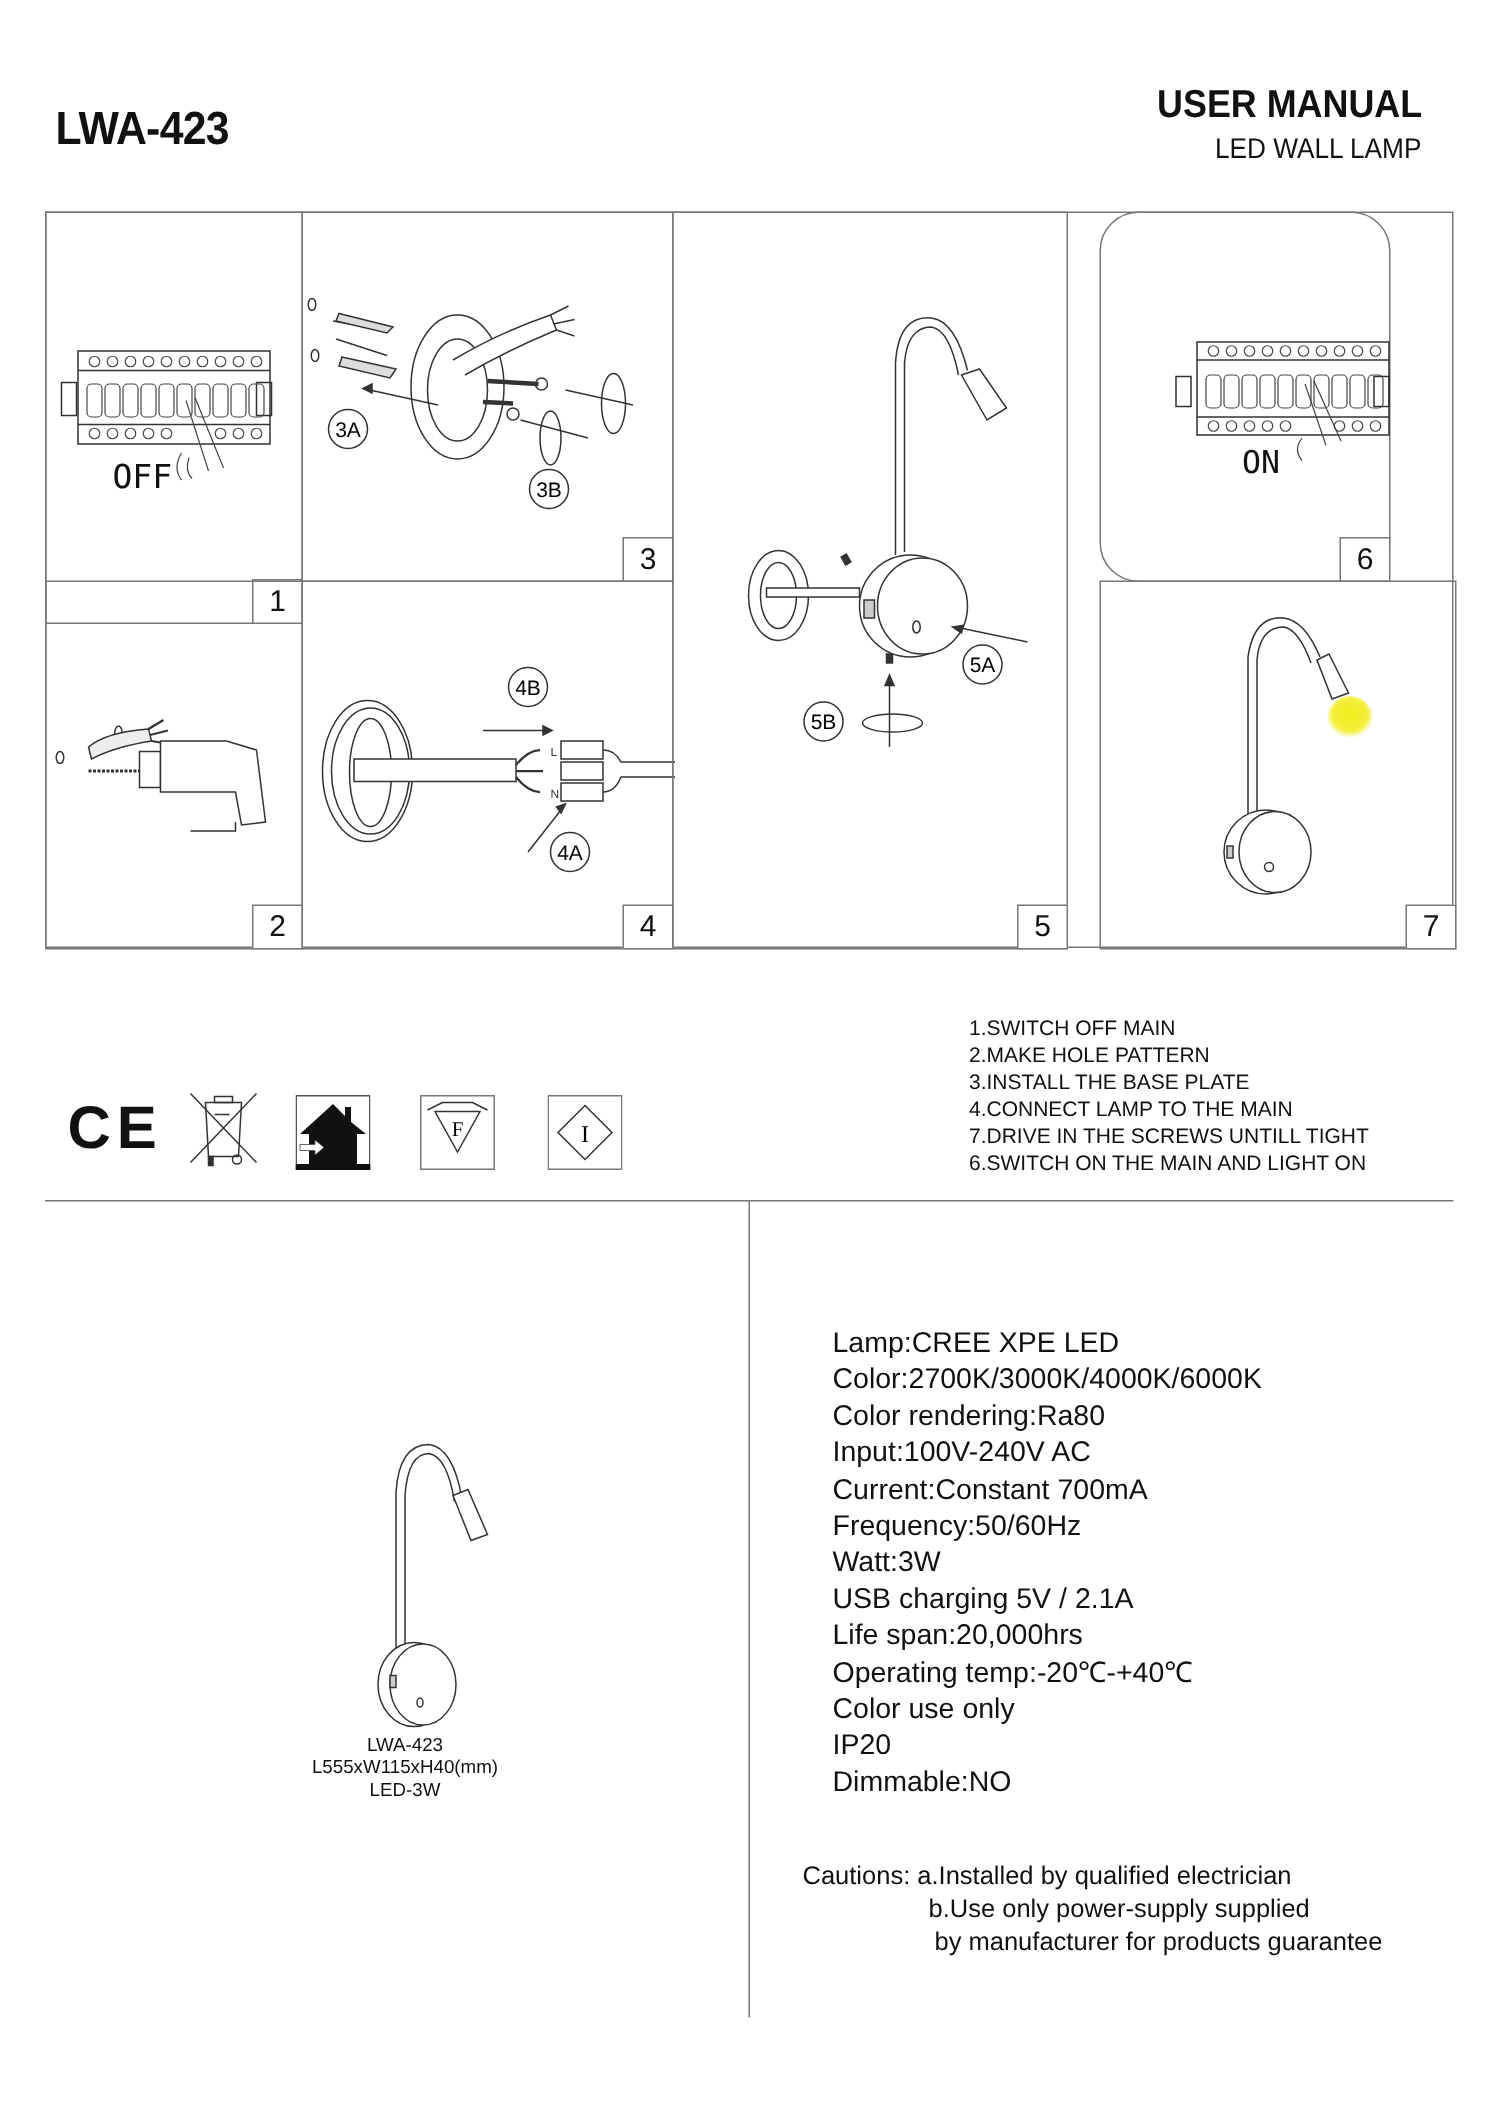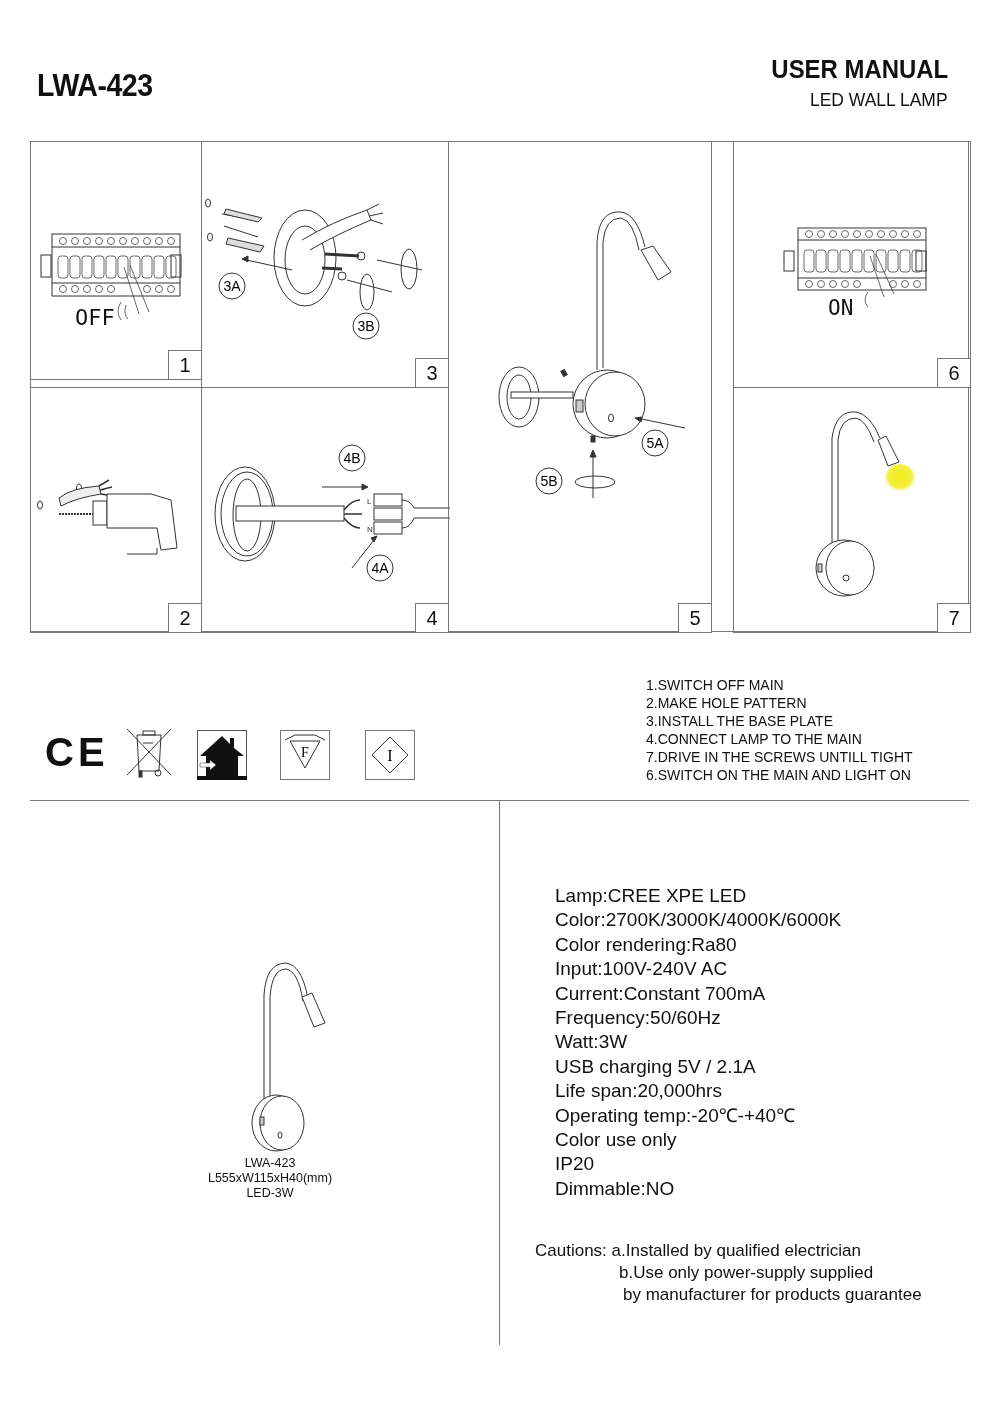--- a/index.html
+++ b/index.html
@@ -27,21 +27,21 @@
 </style>
 </head>
 <body>
 
 <div class="abs model-title">LWA-423</div>
 <div class="abs doc-title">USER MANUAL</div>
 <div class="abs doc-sub">LED WALL LAMP</div>
 
 <div class="abs grid">
 
-  <div class="panel" style="left:-1px;top:-1px;width:172px;height:239px;">
+  <div class="panel" style="left:-1px;top:-1px;width:172px;height:275px;">
     <svg width="172" height="247">
       <g stroke="#333" fill="none" stroke-width="1">
         <rect x="10" y="113" width="10" height="22"></rect>
         <rect x="21" y="92" width="128" height="62"></rect>
         <line x1="21" y1="105" x2="149" y2="105"></line>
         <line x1="21" y1="141" x2="149" y2="141"></line>
         <rect x="140" y="113" width="10" height="22"></rect>
       </g>
       <g fill="none" stroke="#444" stroke-width="0.8">
         <circle cx="32" cy="99" r="3.5"></circle>
@@ -174,21 +174,21 @@
         <rect x="113" y="228" width="4" height="6" fill="#333" transform="rotate(-30 115 231)"></rect>
       </g>
       <circle cx="206" cy="301" r="13" fill="#fff" stroke="#333"></circle>
       <text x="206" y="306" font-size="13" text-anchor="middle" class="callout">5A</text>
       <circle cx="100" cy="339" r="13" fill="#fff" stroke="#333"></circle>
       <text x="100" y="344" font-size="13" text-anchor="middle" class="callout">5B</text>
     </svg>
     <div class="pnum">5</div>
   </div>
 
-  <div class="panel" style="left:702px;top:-1px;width:238px;height:247px;">
+  <div class="panel" style="left:702px;top:-1px;width:194px;height:247px;border-radius:26px;">
     <svg width="238" height="247">
       <g stroke="#333" fill="none" stroke-width="1">
         <rect x="50" y="109" width="10" height="20"></rect>
         <rect x="64" y="86" width="128" height="62"></rect>
         <line x1="64" y1="98" x2="192" y2="98"></line>
         <line x1="64" y1="136" x2="192" y2="136"></line>
         <rect x="182" y="109" width="10" height="20"></rect>
       </g>
       <g fill="none" stroke="#444" stroke-width="0.8">
         <circle cx="75" cy="92" r="3.5"></circle>

